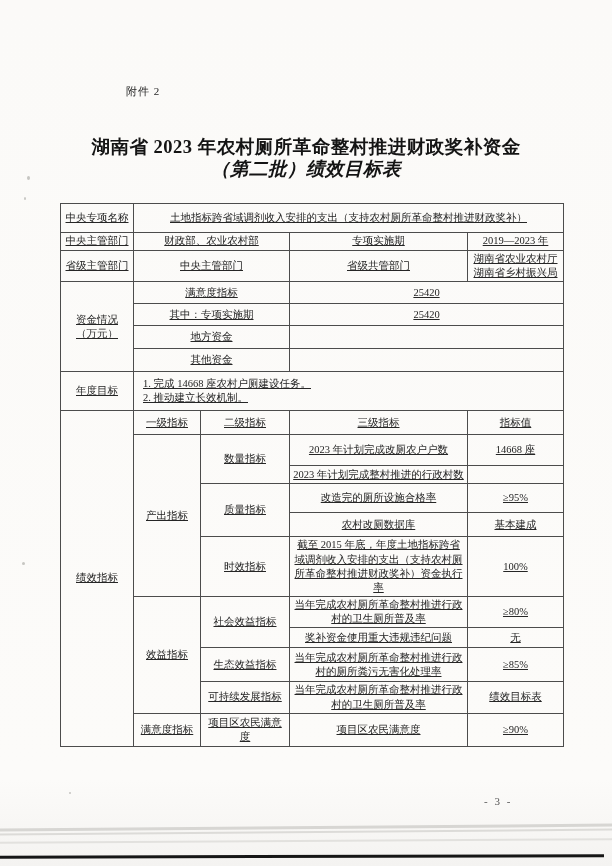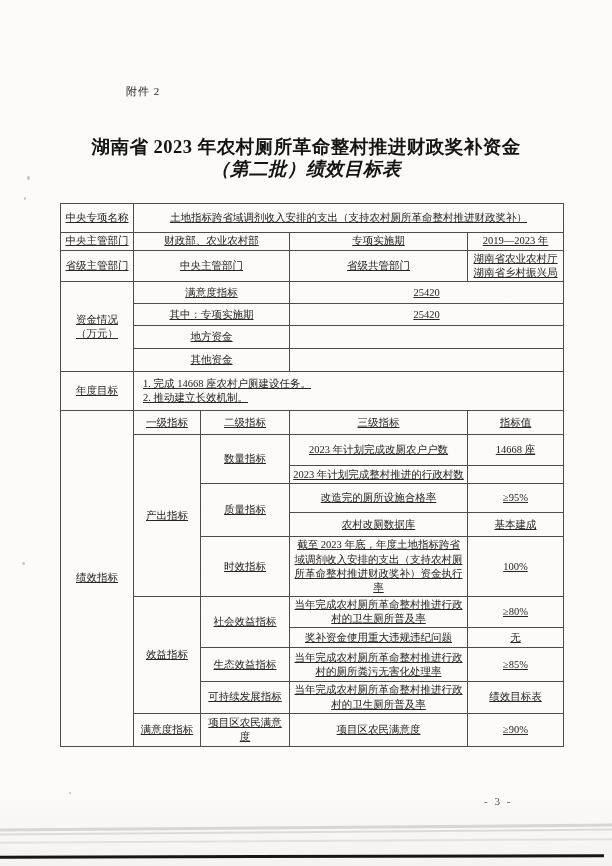--- a/index.html
+++ b/index.html
@@ -153,21 +153,21 @@
       <td rowspan="2">质量指标</td>
       <td>改造完的厕所设施合格率</td>
       <td>≥95%</td>
     </tr>
     <tr style="height:24px">
       <td>农村改厕数据库</td>
       <td>基本建成</td>
     </tr>
     <tr style="height:46px">
       <td>时效指标</td>
-      <td>截至 2023 年底，年度土地指标跨省域调剂收入安排的支出（支持农村厕所革命整村推进财政奖补）资金执行率</td>
+      <td>截至 2015 年底，年度土地指标跨省域调剂收入安排的支出（支持农村厕所革命整村推进财政奖补）资金执行率</td>
       <td>100%</td>
     </tr>
 
     <tr style="height:30px">
       <td rowspan="4">效益指标</td>
       <td rowspan="2">社会效益指标</td>
       <td>当年完成农村厕所革命整村推进行政村的卫生厕所普及率</td>
       <td>≥80%</td>
     </tr>
     <tr style="height:20px">

